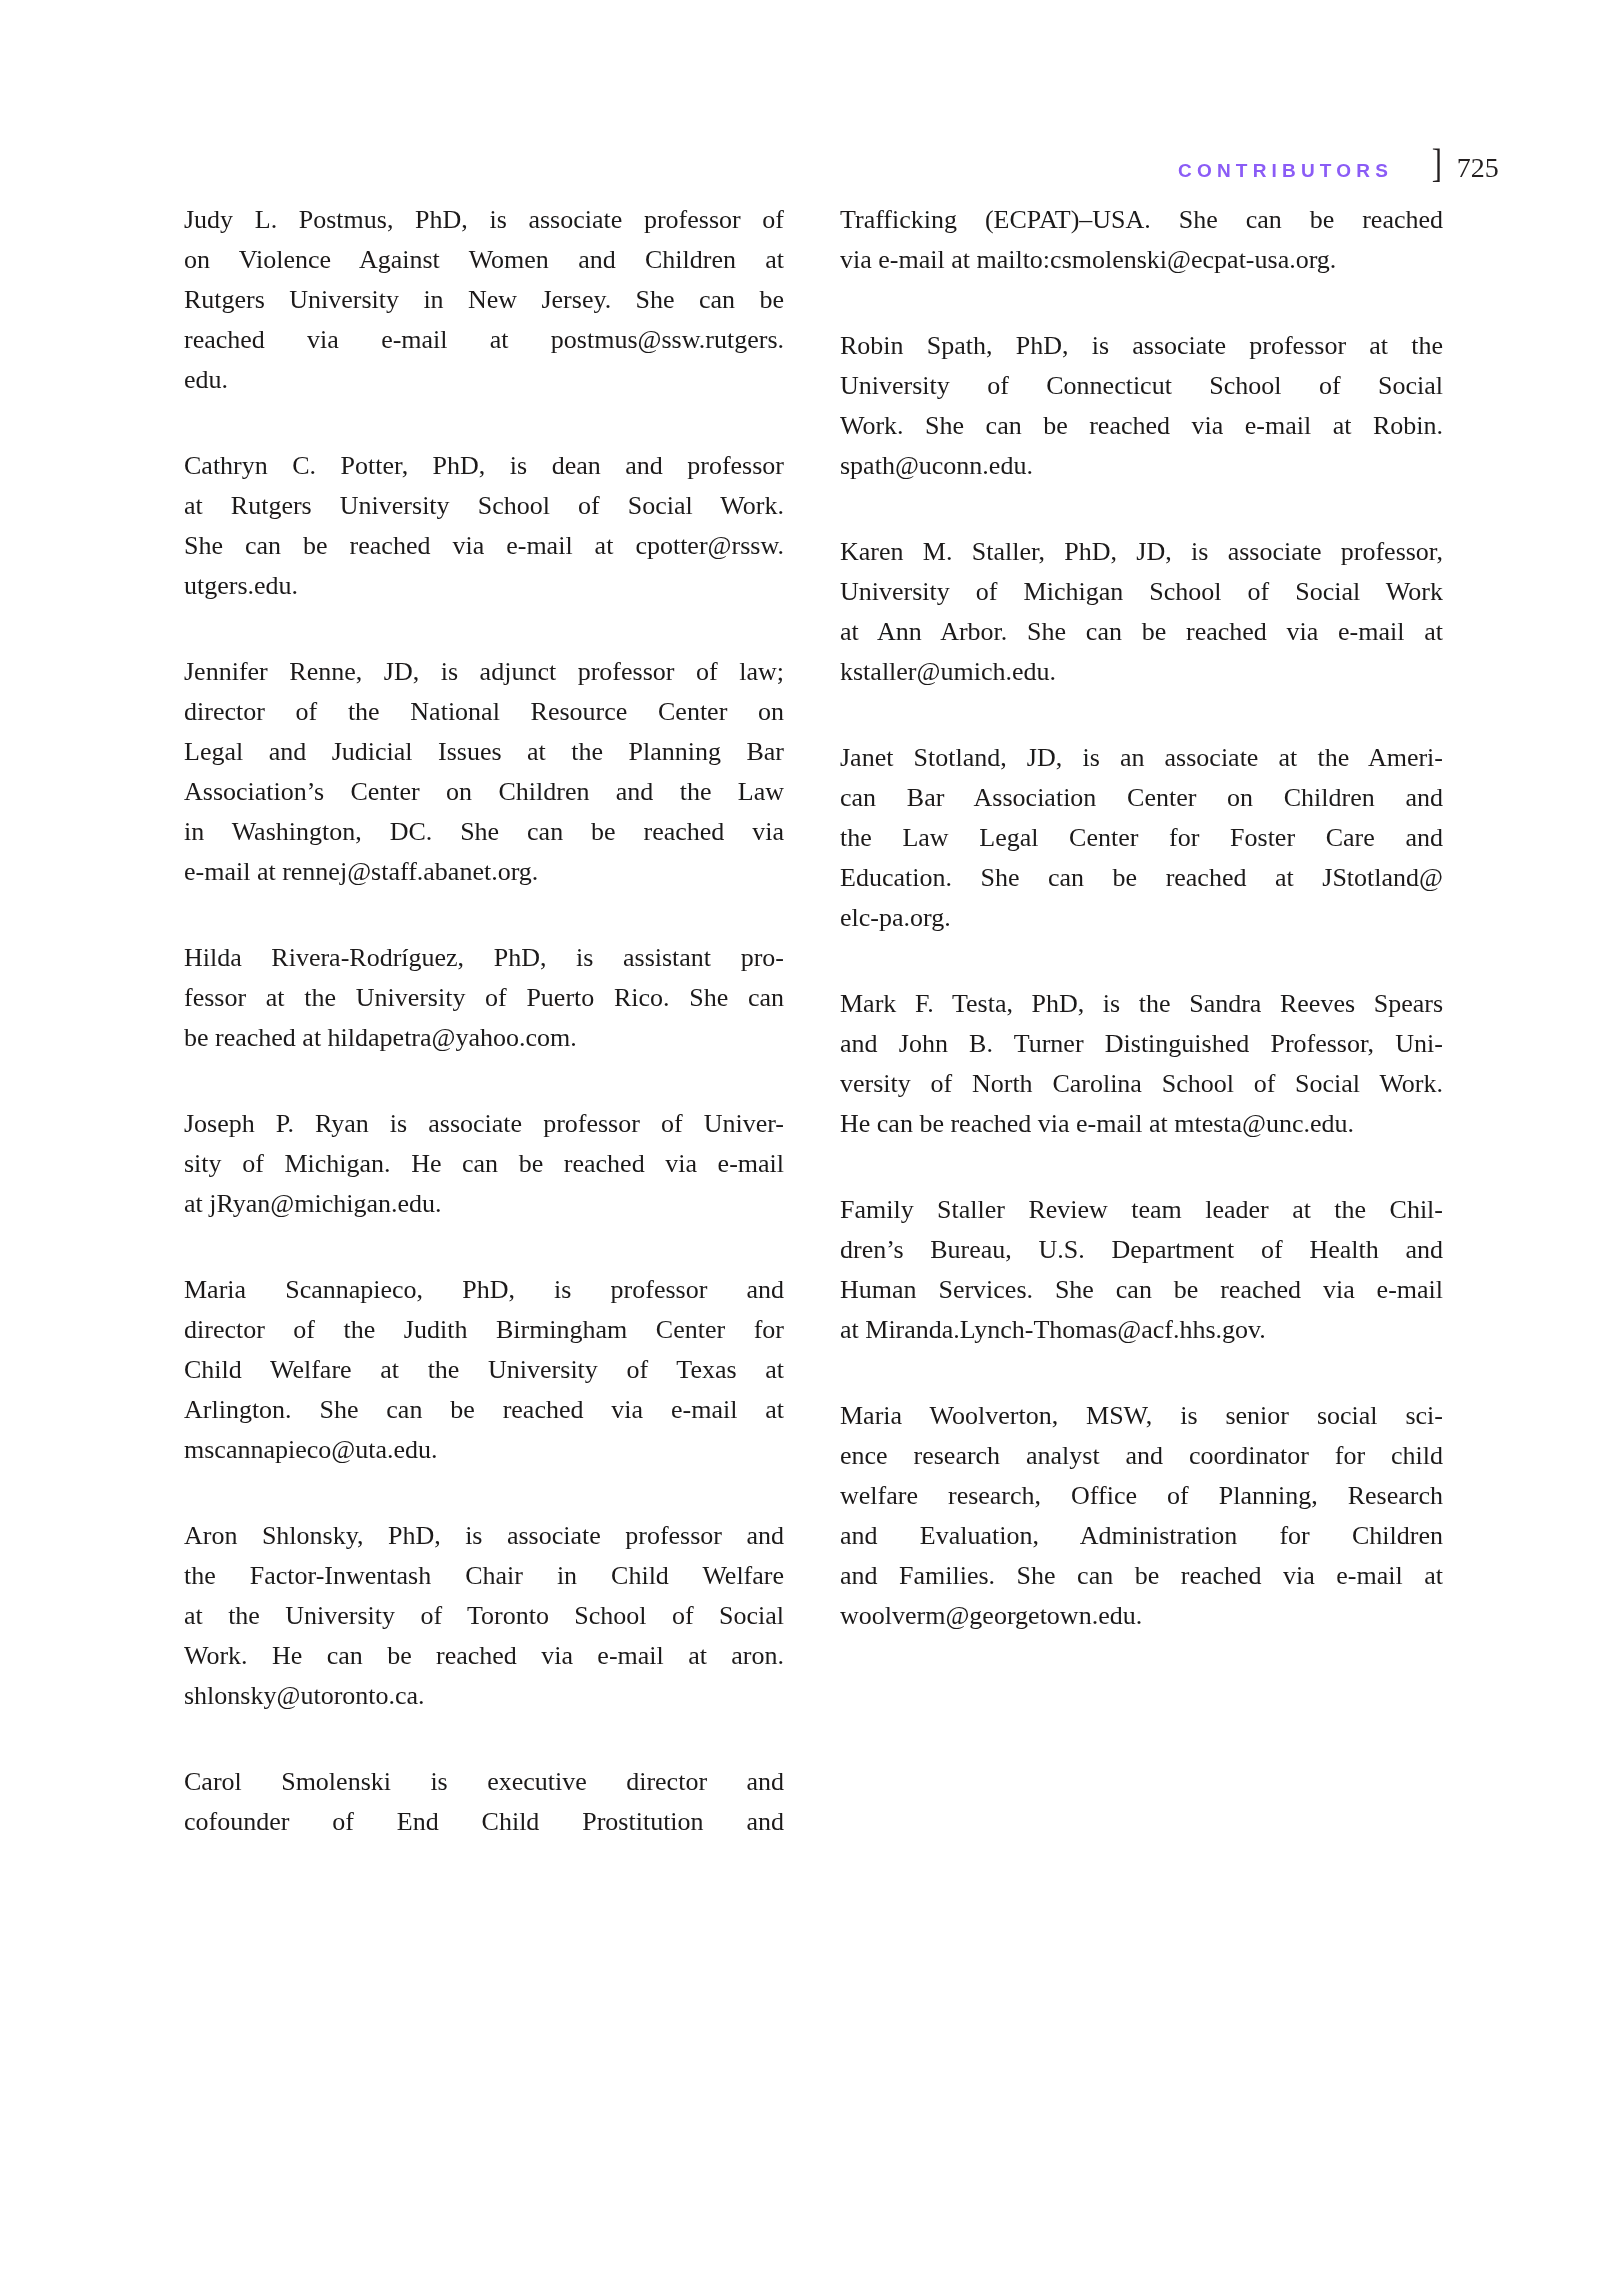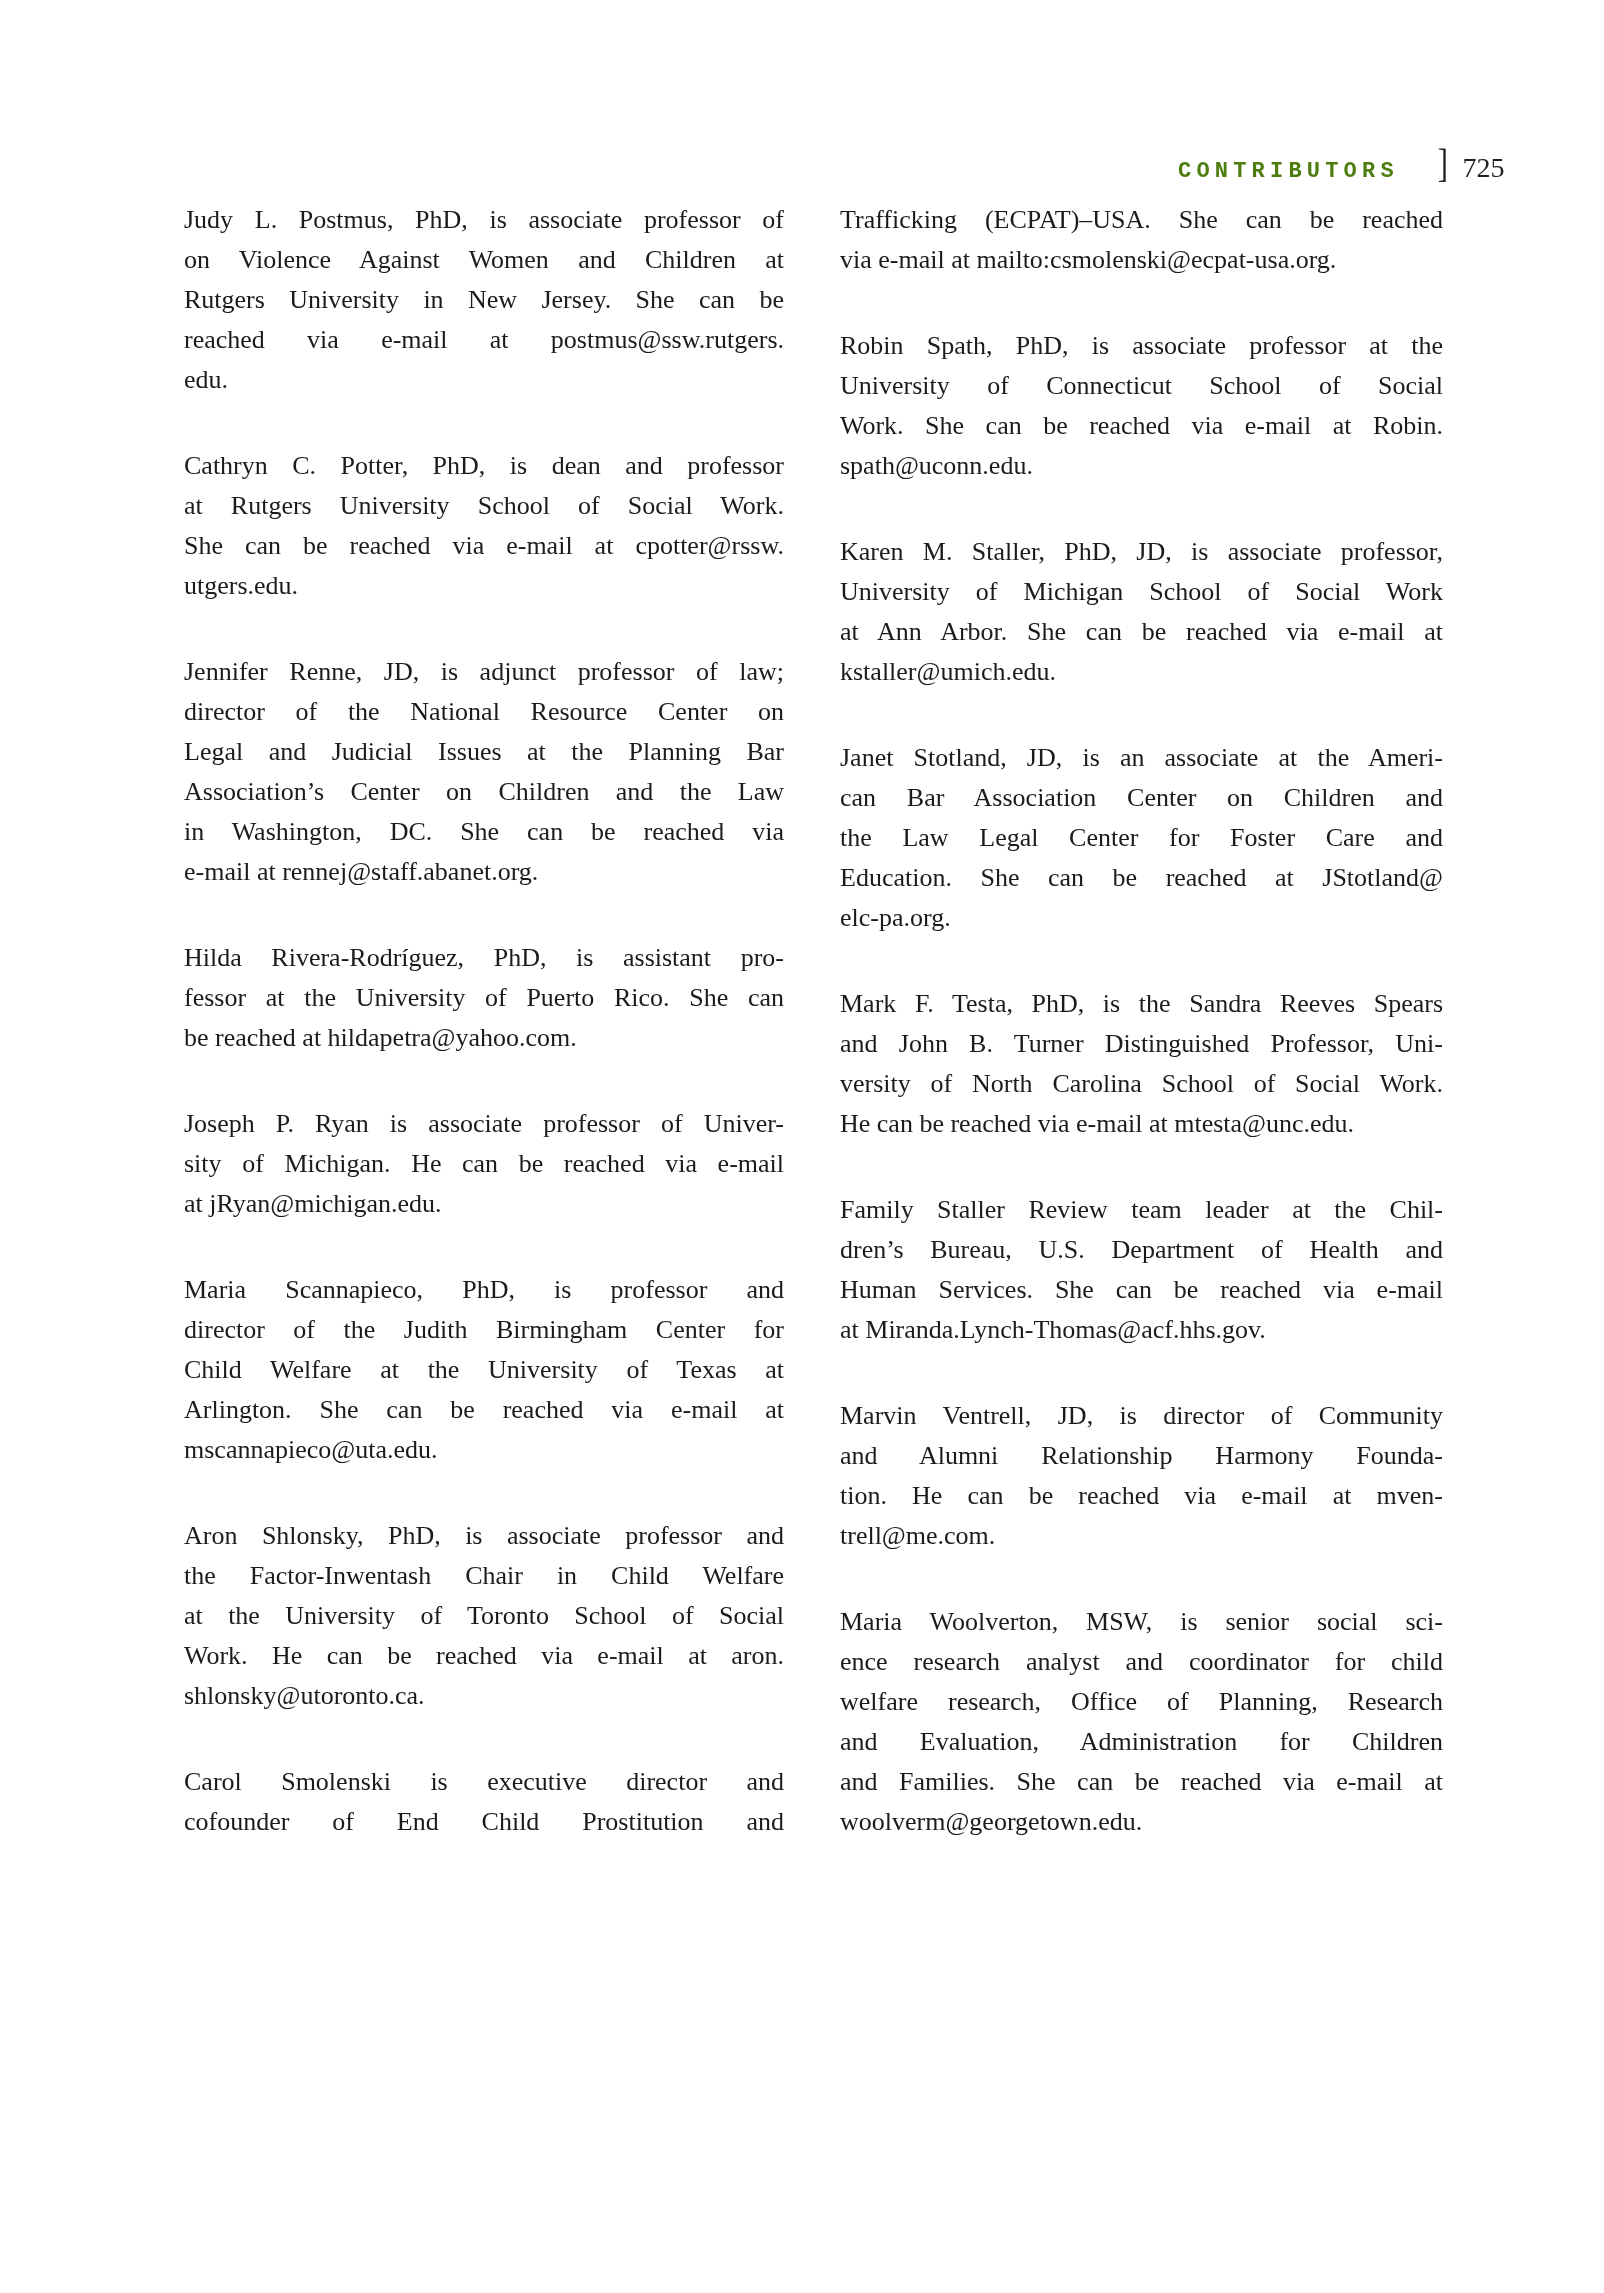--- a/index.html
+++ b/index.html
@@ -22,25 +22,25 @@
   }
   .page-header {
     position: absolute;
     top: 139px;
     left: 1178px;
     display: flex;
     align-items: baseline;
     white-space: nowrap;
   }
   .section-label {
-    font-family: Liberation Mono, monospace;
+    font-family: Liberation Sans, sans-serif;
     font-weight: bold;
-    font-size: 22px;
+    font-size: 19px;
     letter-spacing: 5.2px;
-    color: #4d7c0f;
+    color: #8b5cf6;
   }
   .bracket {
     font-family: "Liberation Serif", serif;
     font-size: 41px;
     font-weight: 400;
     margin-left: 37px;
     color: #231f20;
     transform: scaleX(0.75);
     transform-origin: center baseline;
     display: inline-block;
@@ -179,26 +179,20 @@
           <div class="text-line">versity of North Carolina School of Social Work.</div>
           <div class="text-line">He can be reached via e-mail at mtesta@unc.edu.</div>
         </div>
       <div class="bio">
           <div class="text-line">Family Staller Review team leader at the Chil-</div>
           <div class="text-line">dren’s Bureau, U.S. Department of Health and</div>
           <div class="text-line">Human Services. She can be reached via e-mail</div>
           <div class="text-line">at Miranda.Lynch-Thomas@acf.hhs.gov.</div>
         </div>
       <div class="bio">
-          <div class="text-line">Marvin Ventrell, JD, is director of Community</div>
-          <div class="text-line">and Alumni Relationship Harmony Founda-</div>
-          <div class="text-line">tion. He can be reached via e-mail at mven-</div>
-          <div class="text-line">trell@me.com.</div>
-        </div>
-      <div class="bio">
           <div class="text-line">Maria Woolverton, MSW, is senior social sci-</div>
           <div class="text-line">ence research analyst and coordinator for child</div>
           <div class="text-line">welfare research, Office of Planning, Research</div>
           <div class="text-line">and Evaluation, Administration for Children</div>
           <div class="text-line">and Families. She can be reached via e-mail at</div>
           <div class="text-line">woolverm@georgetown.edu.</div>
         </div>
     </section>
 
   </main>

